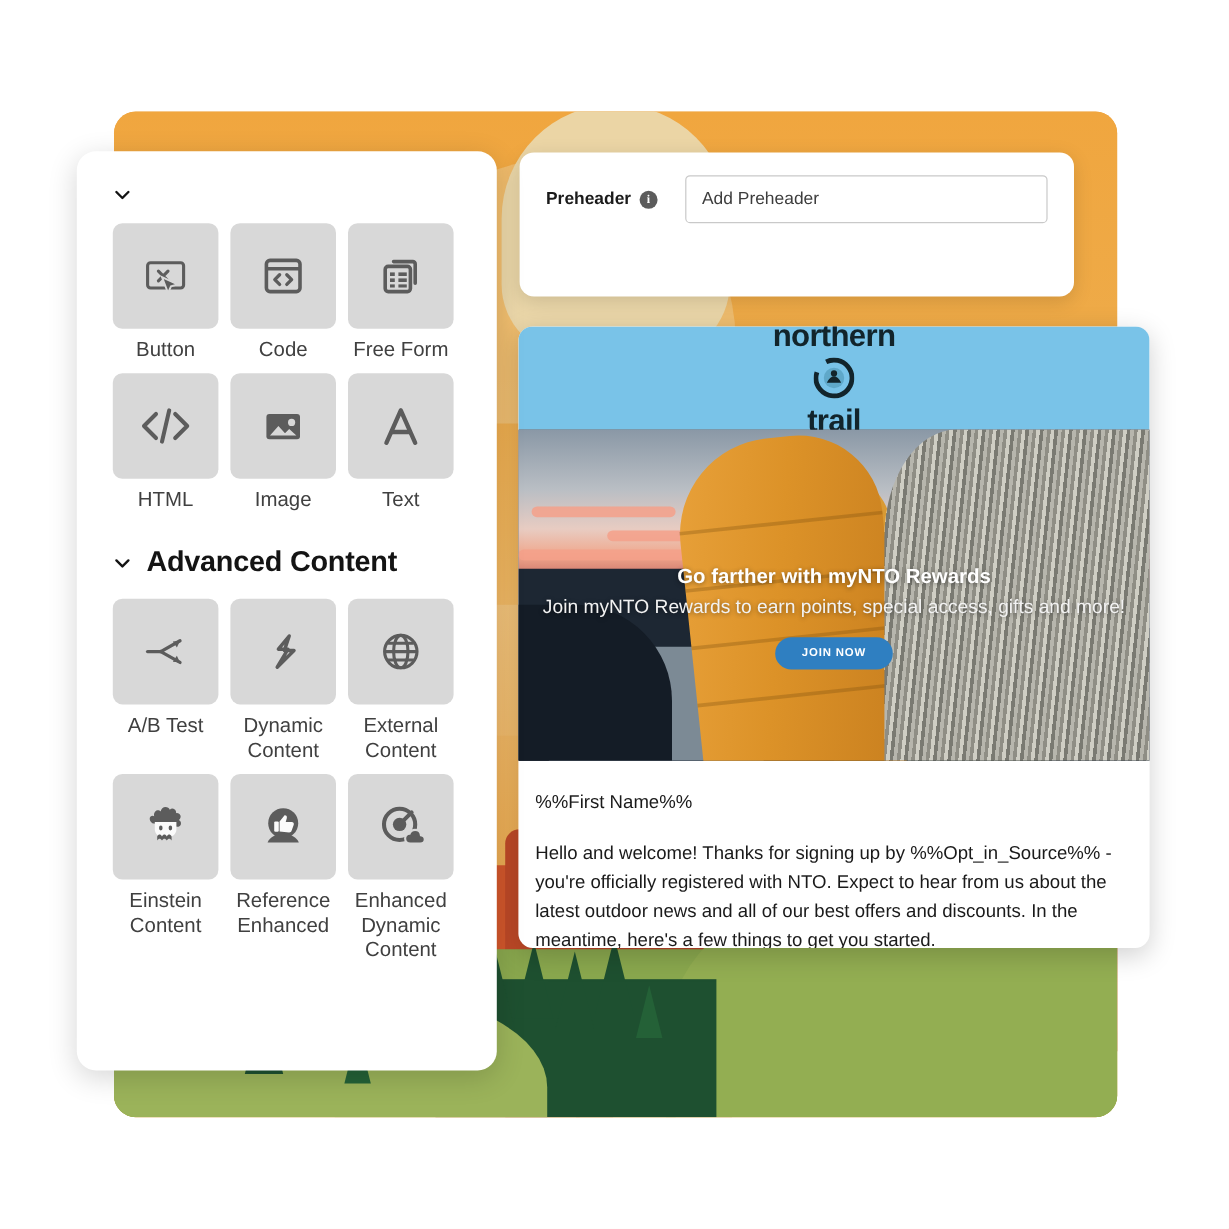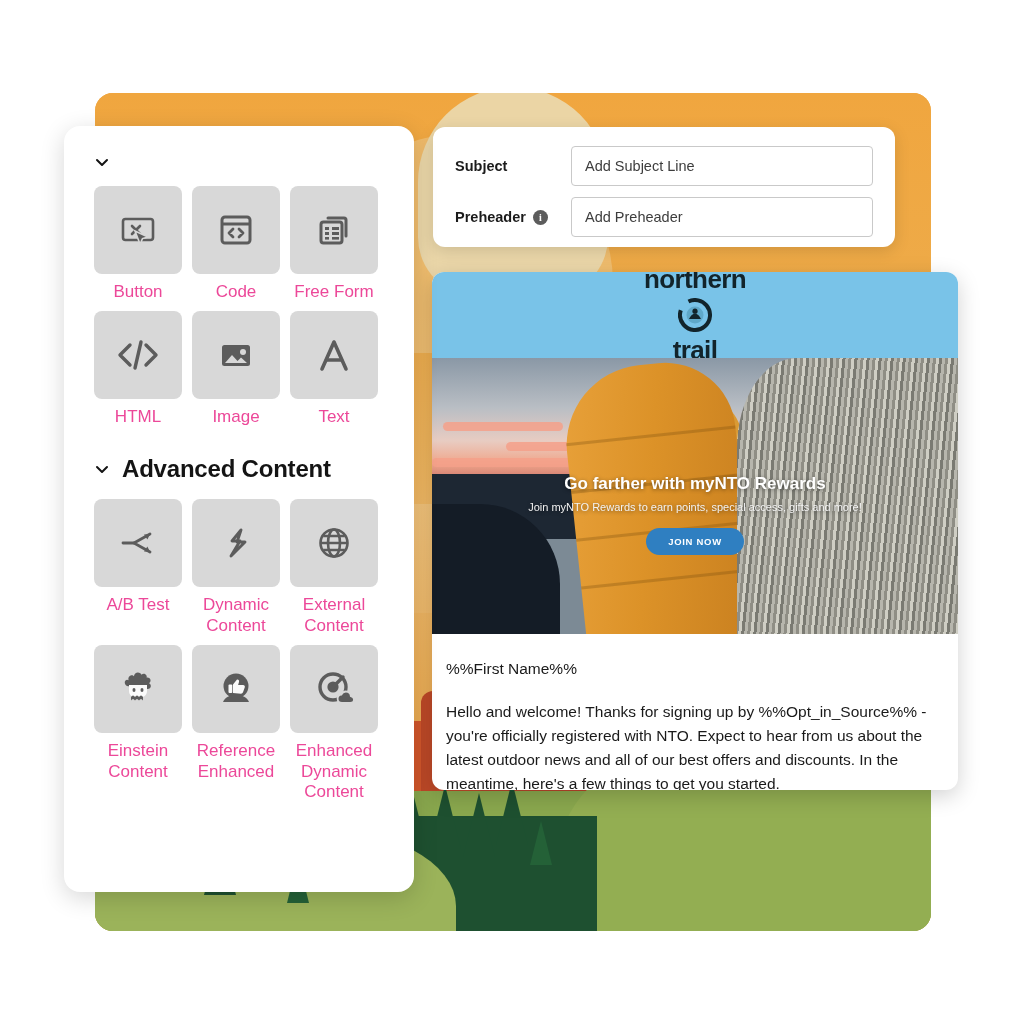--- a/index.html
+++ b/index.html
@@ -99,21 +99,21 @@
     display:grid; grid-template-columns: repeat(3, 88px);
     gap: 8px 10px; margin-top: 16px;
   }
   .tile { width:88px; display:flex; flex-direction:column; align-items:center; }
   .tile-icon {
     width:88px; height:88px; border-radius:8px; background:#d8d8d8;
     display:flex; align-items:center; justify-content:center;
   }
   .tile-icon svg { display:block; }
   .tile-label {
-    margin-top:8px; font-size:17px; color:#ec4899; text-align:center;
+    margin-top:8px; font-size:17px; color:#404040; text-align:center;
     line-height:1.22;
   }
 
   
   .subject-card {
     position:absolute; left:433px; top:127px;
     width:462px; height:120px;
     background:#fff; border-radius:12px;
     box-shadow: 0 4px 16px rgba(0,0,0,.13);
     padding: 18px 22px;
@@ -215,21 +215,21 @@
   }
   .hero-overlay {
     position:absolute; inset:0; display:flex; flex-direction:column;
     align-items:center; justify-content:center; gap:7px; padding-top:36px;
   }
   .hero-title {
     font-size:17px; font-weight:bold; color:#ffffff;
     text-shadow: 0 1px 4px rgba(0,0,0,.45); text-align:center;
   }
   .hero-sub {
-    font-size:11px; color:#f2f2f2; text-align:center;
+    font-size:16px; color:#f2f2f2; text-align:center;
     text-shadow: 0 1px 4px rgba(0,0,0,.45);
   }
   .hero-btn {
     margin-top:8px; background:#2f7fc1; color:#fff;
     font-size:9.5px; font-weight:bold; letter-spacing:.7px;
     padding: 8px 22px; border-radius:20px; border:none;
     font-family:"Liberation Sans", sans-serif; cursor:pointer;
   }
   .email-body { padding: 26px 30px 0 14px; }
   .email-greeting { font-size:15.5px; color:#1a1a1a; }
@@ -265,26 +265,20 @@
       <div class="scene-hill-near"></div>
       <div class="tree small" style="left:9%;  bottom:42px;"></div>
       <div class="tree dark" style="left:13%; bottom:36px;"></div>
       <div class="tree small" style="left:18%; bottom:44px;"></div>
       <div class="tree small" style="left:23%; bottom:28px;"></div>
     </div>
   </div>
 
   <div class="subject-card">
     <div class="field-row">
-      <div class="field-label">Subject</div>
-      <div class="field-input">
-        <span class="ph">Add Subject Line</span>
-      </div>
-    </div>
-    <div class="field-row">
       <div class="field-label">
         <span>Preheader</span>
         <span class="info-dot">i</span>
       </div>
       <div class="field-input">
         <span class="ph">Add Preheader</span>
       </div>
     </div>
   </div>
 

